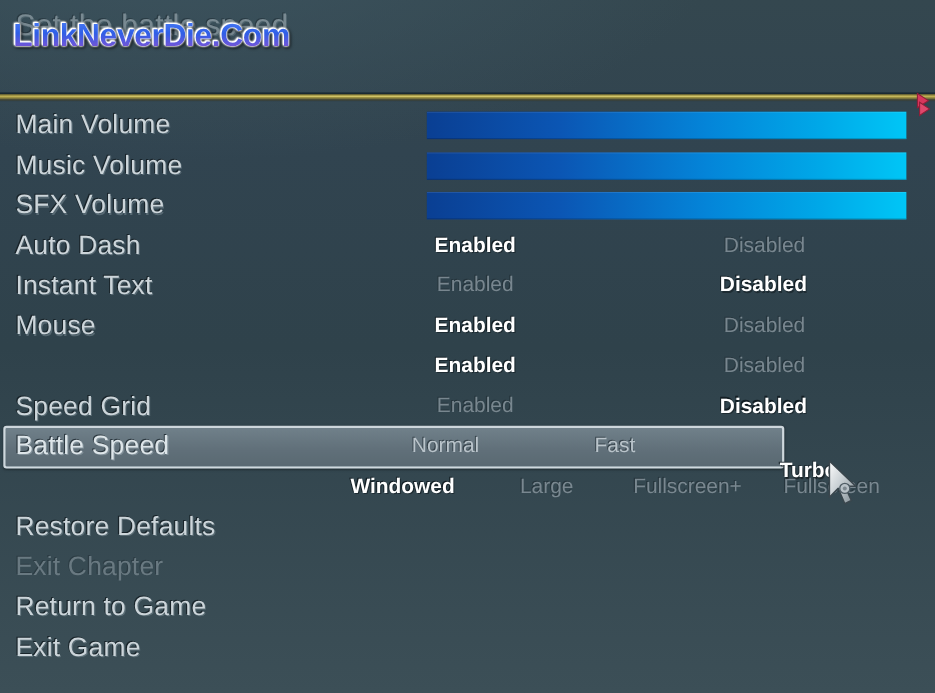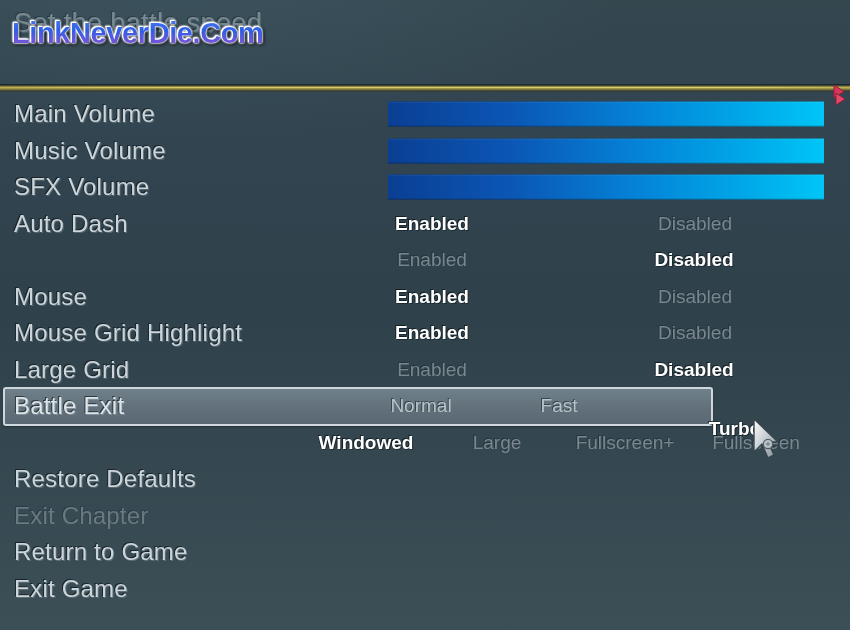--- a/index.html
+++ b/index.html
@@ -227,42 +227,42 @@
       <div class="slider-track">
         <div class="slider-fill" style="width: 100%;"></div>
       </div>
     </div>
     <div class="row">
       <div class="row-label">Auto Dash</div>
       <div class="opt sel" style="left: 432px;">Enabled</div>
       <div class="opt unsel" style="left: 695px;">Disabled</div>
     </div>
     <div class="row">
+      <div class="row-label">Instant Text</div>
       <div class="opt unsel" style="left: 432px;">Enabled</div>
       <div class="opt sel" style="left: 694px;">Disabled</div>
     </div>
     <div class="row">
       <div class="row-label">Mouse</div>
       <div class="opt sel" style="left: 432px;">Enabled</div>
       <div class="opt unsel" style="left: 695px;">Disabled</div>
     </div>
     <div class="row">
-      <div class="row-label">Mouse Grid Highlight</div>
       <div class="opt sel" style="left: 432px;">Enabled</div>
       <div class="opt unsel" style="left: 695px;">Disabled</div>
     </div>
     <div class="row">
-      <div class="row-label">Large Grid</div>
+      <div class="row-label">Speed Grid</div>
       <div class="opt unsel" style="left: 432px;">Enabled</div>
       <div class="opt sel" style="left: 694px;">Disabled</div>
     </div>
     <div class="row active">
       <div class="hl"></div>
-      <div class="row-label">Battle Exit</div>
-      <div class="opt unsel" style="left: 397px; padding-left: 48px;">Normal</div>
+      <div class="row-label">Battle Speed</div>
+      <div class="opt unsel" style="left: 381px; padding-left: 48px;">Normal</div>
       <div class="opt unsel" style="left: 559px;">Fast</div>
       <div class="opt sel" style="left: 735px;">Turbo</div>
     </div>
     <div class="row">
       <div class="opt sel" style="left: 366px;">Windowed</div>
       <div class="opt unsel" style="left: 497px; text-align: right;">Large</div>
       <div class="opt unsel" style="left: 625px;">Fullscreen+</div>
       <div class="opt unsel" style="left: 756px;">Fullscreen</div>
     </div>
     <div class="row">

